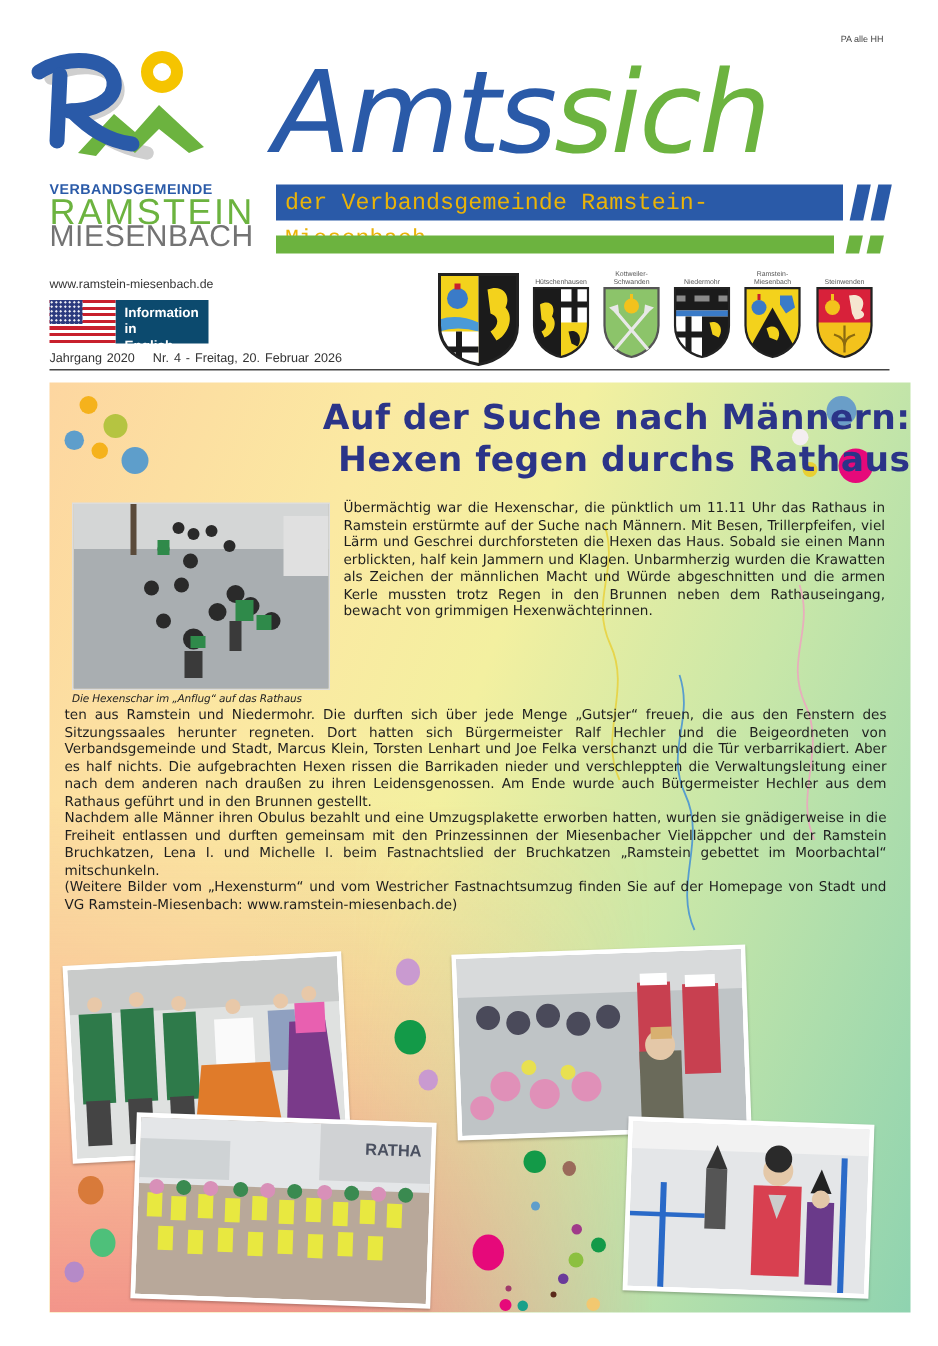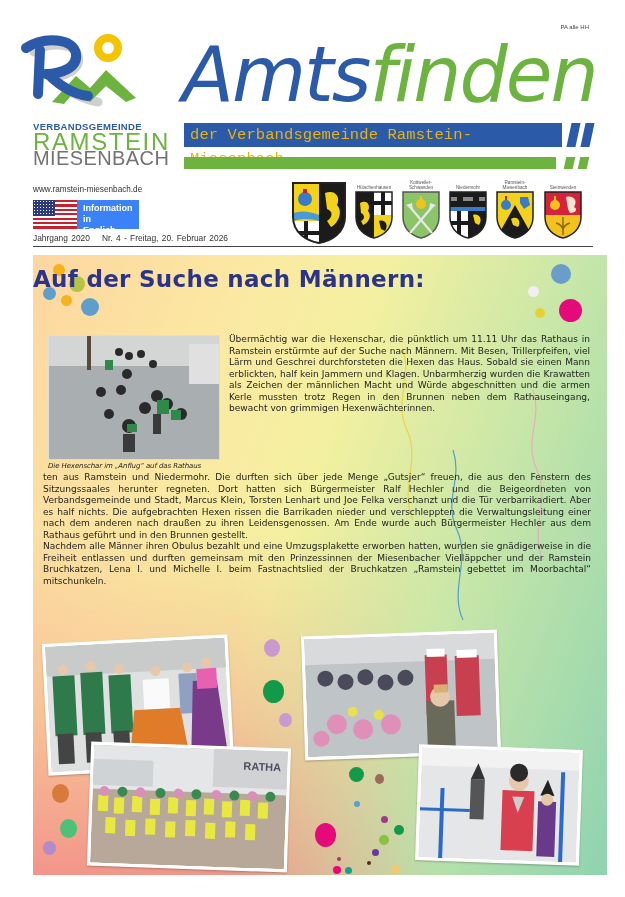--- a/index.html
+++ b/index.html
@@ -23,42 +23,42 @@
   .green-bar { position: absolute; left: 184px; top: 157px; width: 372px; height: 12px; background: #6cb33f; }
   .slash { position: absolute; width: 9px; background: #2a5aa8; transform: skewX(-12deg); }
   .slash.g { background: #6cb33f; }
 
   .url { position: absolute; left: 33px; top: 185px; font-size: 8.2px; color: #333; font-family: "Liberation Sans", sans-serif; text-align: right; }
   .eng { position: absolute; left: 33px; top: 200px; width: 106px; height: 29px; display: flex; }
   .flag { width: 44px; height: 29px; position: relative; overflow: hidden;
     background: repeating-linear-gradient(to bottom, #c8202d 0px, #c8202d 2.2px, #ffffff 2.2px, #ffffff 4.4px); }
   .flag .canton { position: absolute; left: 0; top: 0; width: 22px; height: 16px; background: #2b3a7e;
     background-image: radial-gradient(#ffffff 0.6px, transparent 0.7px); background-size: 3px 3px; }
-  .eng-txt { flex: 1; background: #3b82f6; color: #fff; font-family: "Liberation Sans", sans-serif; font-weight: bold; font-size: 9px; line-height: 11px; padding: 3px 0 0 6px; }
+  .eng-txt { flex: 1; background: #0c4a6e; color: #fff; font-family: "Liberation Sans", sans-serif; font-weight: bold; font-size: 9px; line-height: 11px; padding: 3px 0 0 6px; }
 
   .issue { position: absolute; left: 33px; top: 233px; font-size: 8.4px; color: #333; font-family: "Liberation Sans", sans-serif; word-spacing: 1px; }
   .issue span + span { margin-left: 12px; }
   .hr-top { position: absolute; left: 33px; top: 246px; width: 560px; height: 1px; background: #444; }
 
   .crests { position: absolute; left: 290px; top: 180px; width: 300px; height: 64px; }
   .crest-wrap { position: absolute; text-align: center; }
   .crest-label { font-size: 4.6px; color: #555; line-height: 5px; font-family: "Liberation Sans", sans-serif; height: 10px; display: flex; align-items: flex-end; justify-content: center; }
   .crest { display: block; margin: 1px auto 0; }
 
   
   .article { position: absolute; left: 33px; top: 255px; width: 574px; height: 620px; overflow: hidden;
     background:
       linear-gradient(to bottom, rgba(255,255,255,0) 0%, rgba(255,255,255,0) 55%, rgba(255,255,255,0) 100%),
       linear-gradient(110deg, #fdd6a0 0%, #fbe9a2 28%, #f3f0a0 45%, #c9e7a8 68%, #8fd3b0 100%);
   }
   .article::before { content: ""; position: absolute; inset: 0;
     background: linear-gradient(to top, rgba(240,120,130,0.75) 0%, rgba(244,150,140,0.45) 25%, rgba(255,220,160,0) 55%);
     -webkit-mask: linear-gradient(to right, #000 0%, #000 35%, transparent 70%); mask: linear-gradient(to right, #000 0%, #000 35%, transparent 70%); }
 
-  .headline { position: absolute; left: 0; right: 0; top: 10px; text-align: left; font-family: "DejaVu Sans", sans-serif; font-weight: bold; color: #2b3488; font-size: 23px; line-height: 28px; letter-spacing: 0.3px; }
+  .headline { position: absolute; left: 0; right: 0; top: 10px; text-align: right; font-family: "DejaVu Sans", sans-serif; font-weight: bold; color: #2b3488; font-size: 23px; line-height: 28px; letter-spacing: 0.3px; }
 
   .dot { position: absolute; border-radius: 50%; }
 
   .photo1 { position: absolute; left: 15px; top: 80px; width: 172px; height: 125px; overflow: hidden; border: 1px solid #ddd;
     background: linear-gradient(to bottom, #c9cdd0 0%, #b2b7ba 40%, #8f9599 100%); }
   .caption { position: absolute; left: 15px; top: 207px; font-size: 7px; font-style: italic; color: #222; font-family: "DejaVu Sans", sans-serif; letter-spacing: -0.1px; text-align: right; }
 
   .body-text { font-family: "DejaVu Sans", sans-serif; font-size: 9.05px; line-height: 11.5px; color: #1e1e1e; text-align: justify; }
   .bt-right { position: absolute; left: 196px; top: 79px; width: 361px; }
   .bt-full { position: absolute; left: 10px; top: 217px; width: 548px; }
@@ -84,21 +84,21 @@
     <path d="M24 20 L22 64" fill="none" stroke="#2a5aa8" stroke-width="10" stroke-linecap="round"></path>
     <path d="M32 44 C44 56, 56 64, 72 66" fill="none" stroke="#2a5aa8" stroke-width="10" stroke-linecap="round"></path>
 
     <circle cx="92" cy="18" r="10" fill="none" stroke="#f5c400" stroke-width="8"></circle>
   </svg>
 </div>
 <div class="logo-text lt1">VERBANDSGEMEINDE</div>
 <div class="logo-text lt2">RAMSTEIN</div>
 <div class="logo-text lt3">MIESENBACH</div>
 
-<div class="amts"><span class="a1">Amts</span><span class="a2">finden</span></div>
+<div class="amts"><span class="a1">Amts</span><span class="a2">sich</span></div>
 <div class="sub-bar">der Verbandsgemeinde Ramstein-Miesenbach</div>
 <div class="green-bar"></div>
 <div class="slash" style="left:569px; top:123px; height:24px;"></div>
 <div class="slash" style="left:583px; top:123px; height:24px;"></div>
 <div class="slash g" style="left:565px; top:157px; height:12px;"></div>
 <div class="slash g" style="left:579px; top:157px; height:12px;"></div>
 
 <div class="url">www.ramstein-miesenbach.de</div>
 <div class="eng">
   <div class="flag">
@@ -237,20 +237,21 @@
   <div class="dot" style="left:28px; top:40px; width:11px; height:11px; background:#f5b21c;"></div>
   <div class="dot" style="left:48px; top:43px; width:18px; height:18px; background:#5e9ecb;"></div>
 
   <div class="dot" style="left:518px; top:9px; width:20px; height:20px; background:#6a9ec8;"></div>
   <div class="dot" style="left:495px; top:31px; width:11px; height:11px; background:#f4eef0;"></div>
   <div class="dot" style="left:502px; top:53px; width:10px; height:10px; background:#e8d034;"></div>
   <div class="dot" style="left:526px; top:44px; width:23px; height:23px; background:#e6097a;"></div>
 
   <div class="headline">
     <div>Auf der Suche nach Männern:</div>
+    <div>Hexen fegen durchs Rathaus</div>
   </div>
 
   <svg class="streamer" style="left:360px; top:95px;" width="200" height="300" viewBox="0 0 200 300">
     <path d="M10 0 C20 30, 0 50, 14 80 C28 110, 6 140, 20 170" stroke="#e8d034" stroke-width="1.2" fill="none" opacity="0.8"></path>
     <path d="M60 100 C70 130, 50 150, 64 180 C78 210, 56 240, 70 270" stroke="#3a8ad8" stroke-width="1.2" fill="none" opacity="0.8"></path>
     <path d="M140 40 C150 70, 130 90, 144 120 C158 150, 136 180, 150 210" stroke="#f0a0c0" stroke-width="1.2" fill="none" opacity="0.8"></path>
   </svg>
 
   <div class="photo1">
     <svg width="172" height="125" viewBox="0 0 172 125">
@@ -287,20 +288,21 @@
     </svg>
   </div>
   <div class="caption">Die Hexenschar im „Anflug“ auf das Rathaus</div>
 
   <div class="body-text bt-right">
     <p>Übermächtig war die Hexenschar, die pünktlich um 11.11 Uhr das Rathaus in Ramstein erstürmte auf der Suche nach Männern. Mit Besen, Trillerpfeifen, viel Lärm und Geschrei durchforsteten die Hexen das Haus. Sobald sie einen Mann erblickten, half kein Jammern und Klagen. Unbarmherzig wurden die Krawatten als Zeichen der männlichen Macht und Würde abgeschnitten und die armen Kerle mussten trotz Regen in den Brunnen neben dem Rathauseingang, bewacht von grimmigen Hexenwächterinnen.</p>
   </div>
   <div class="body-text bt-full">
     <p>ten aus Ramstein und Niedermohr. Die durften sich über jede Menge „Gutsjer“ freuen, die aus den Fenstern des Sitzungssaales herunter regneten. Dort hatten sich Bürgermeister Ralf Hechler und die Beigeordneten von Verbandsgemeinde und Stadt, Marcus Klein, Torsten Lenhart und Joe Felka verschanzt und die Tür verbarrikadiert. Aber es half nichts. Die aufgebrachten Hexen rissen die Barrikaden nieder und verschleppten die Verwaltungsleitung einer nach dem anderen nach draußen zu ihren Leidensgenossen. Am Ende wurde auch Bürgermeister Hechler aus dem Rathaus geführt und in den Brunnen gestellt.</p>
     <p>Nachdem alle Männer ihren Obulus bezahlt und eine Umzugsplakette erworben hatten, wurden sie gnädigerweise in die Freiheit entlassen und durften gemeinsam mit den Prinzessinnen der Miesenbacher Vielläppcher und der Ramstein Bruchkatzen, Lena I. und Michelle I. beim Fastnachtslied der Bruchkatzen „Ramstein gebettet im Moorbachtal“ mitschunkeln.</p>
+    <p>(Weitere Bilder vom „Hexensturm“ und vom Westricher Fastnachtsumzug finden Sie auf der Homepage von Stadt und VG Ramstein-Miesenbach: www.ramstein-miesenbach.de)</p>
   </div>
 
   <div class="pic" style="left:12px; top:384px; width:186px; height:132px; transform: rotate(-3deg);">
     <div class="inner">
       <svg width="180" height="126" viewBox="0 0 180 126">
         <rect width="180" height="126" fill="#dfe1e0"></rect>
         <rect y="0" width="180" height="30" fill="#c9cbca"></rect>
         <g fill="#2e7a4a">
             <rect x="6" y="30" width="22" height="60"></rect>
             <rect x="34" y="28" width="22" height="62"></rect>

